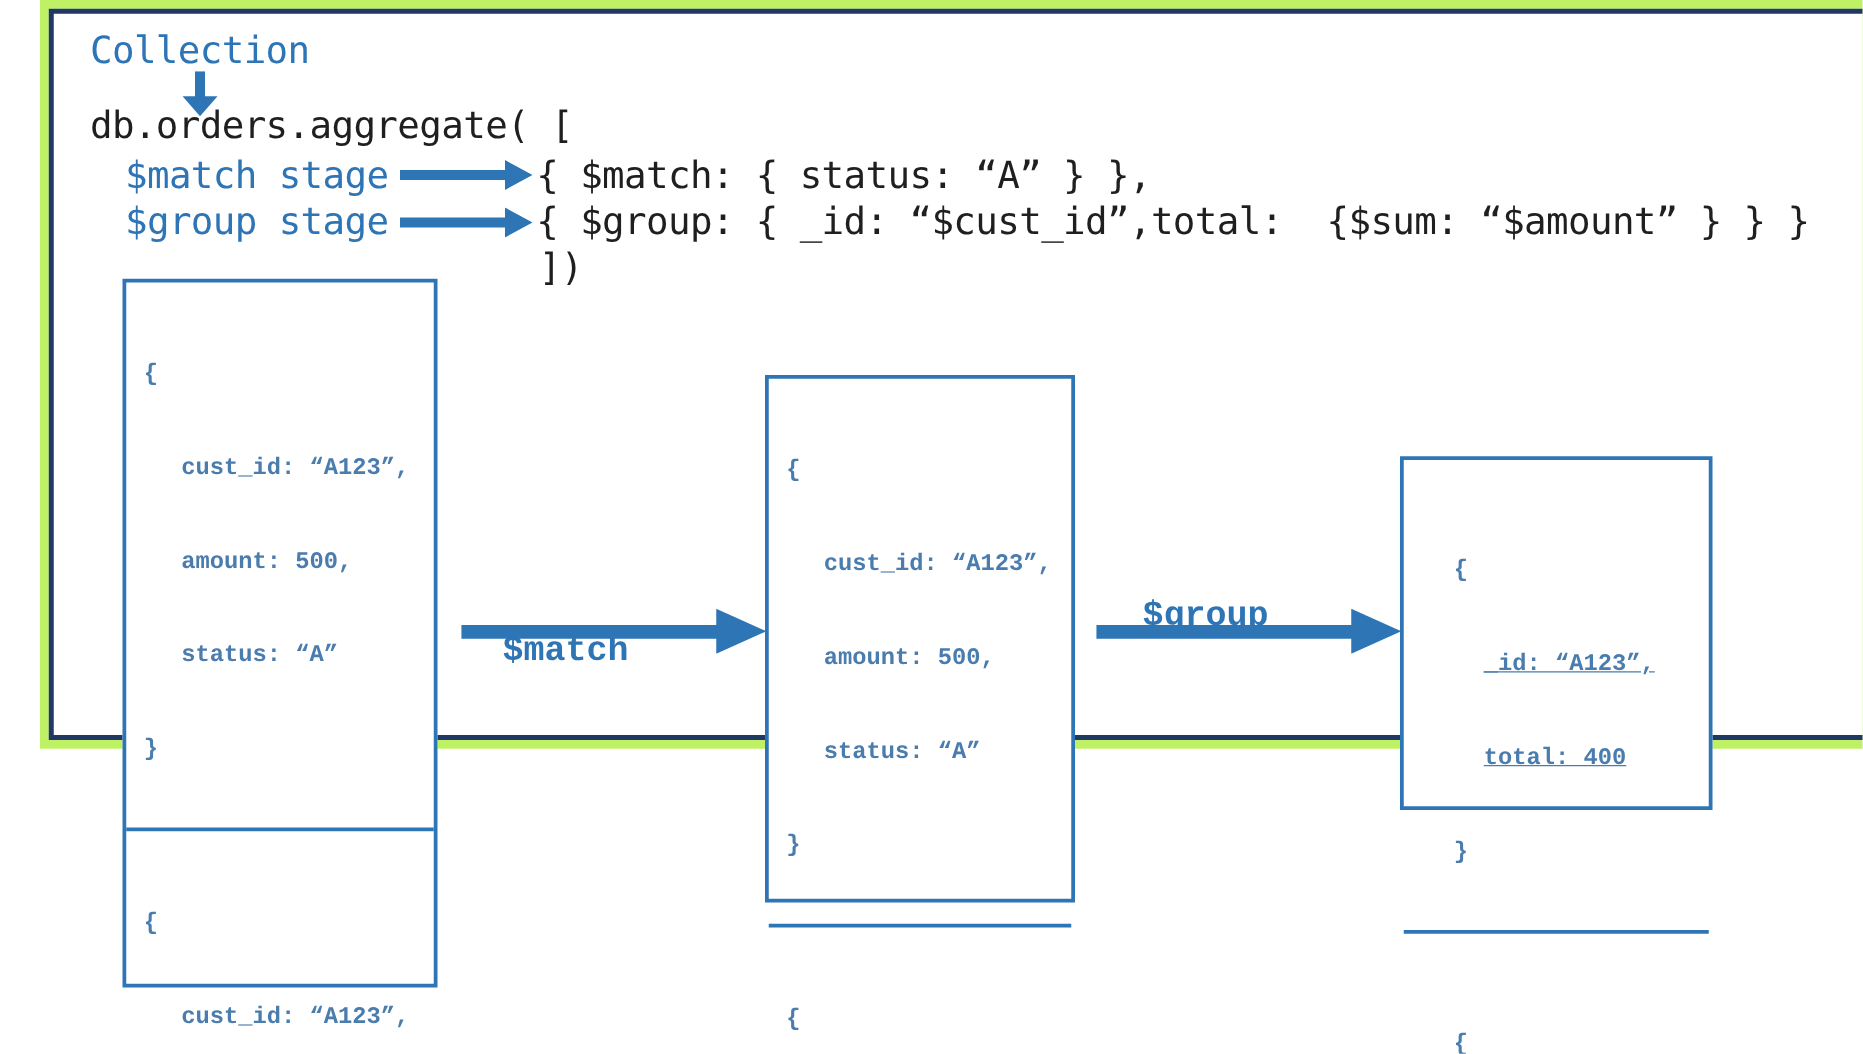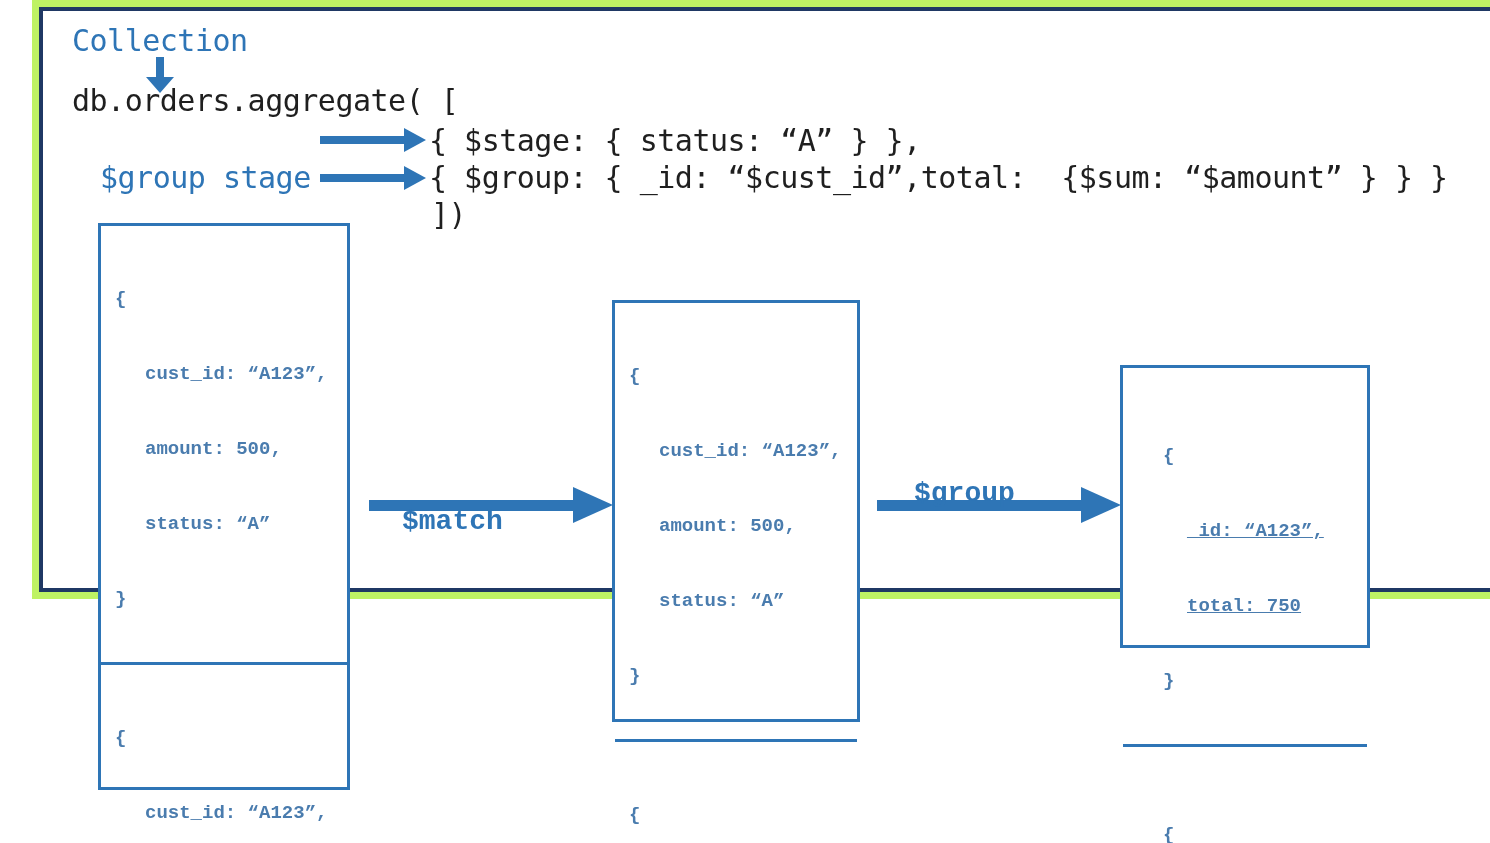--- a/index.html
+++ b/index.html
@@ -46,25 +46,26 @@
 
   <div class="codeline blue-label" style="left:40px; top:24px; position:absolute;">Collection</div>
 
   <svg class="arrow-svg" style="left:112px; top:57px;" width="32" height="36" viewBox="0 0 32 36">
     <rect class="arrow-fill" x="12" y="0" width="8" height="22"></rect>
     <polygon class="arrow-fill" points="2,20 30,20 16,36"></polygon>
   </svg>
 
   <div class="codeline" style="left:40px; top:84px; position:absolute;text-align:center;">db.orders.aggregate( [</div>
 
+  <div class="codeline blue-label" style="left:68px; top:124px; position:absolute;">$match stage</div>
   <svg class="arrow-svg" style="left:288px; top:128px;" width="106" height="24" viewBox="0 0 106 24">
     <rect class="arrow-fill" x="0" y="8" width="85" height="8"></rect>
     <polygon class="arrow-fill" points="84,0 106,12 84,24"></polygon>
   </svg>
-  <div class="codeline" style="left:397px; top:124px; position:absolute;">{ $stage: { status: “A” } },</div>
+  <div class="codeline" style="left:397px; top:124px; position:absolute;">{ $match: { status: “A” } },</div>
 
   <div class="codeline blue-label" style="left:68px; top:161px; position:absolute;">$group stage</div>
   <svg class="arrow-svg" style="left:288px; top:166px;" width="106" height="24" viewBox="0 0 106 24">
     <rect class="arrow-fill" x="0" y="8" width="85" height="8"></rect>
     <polygon class="arrow-fill" points="84,0 106,12 84,24"></polygon>
   </svg>
   <div class="codeline" style="left:397px; top:161px; position:absolute;">{ $group: { _id: “$cust_id”,total:  {$sum: “$amount” } } }</div>
 
   <div class="codeline" style="left:399px; top:198px; position:absolute;">])</div>
 
@@ -113,21 +114,21 @@
   <svg class="arrow-svg" style="left:845px; top:487px;" width="244" height="36" viewBox="0 0 244 36">
     <rect class="arrow-fill" x="0" y="13" width="206" height="11"></rect>
     <polygon class="arrow-fill" points="204,0 244,18 204,36"></polygon>
   </svg>
   <div class="pipe-label" style="left:882px; top:478px;">$group</div>
 
   <div class="col col-right" style="left:1088px; top:365px; width:250px; height:283px;">
     <div class="doc">
       <div class="brace">{</div>
       <div class="field">_id: “A123”,</div>
-      <div class="field">total: 750</div>
+      <div class="field">total: 400</div>
       <div class="brace">}</div>
     </div>
     <div class="doc">
       <div class="brace">{</div>
       
       
       
     </div>
   </div>
 </div>

